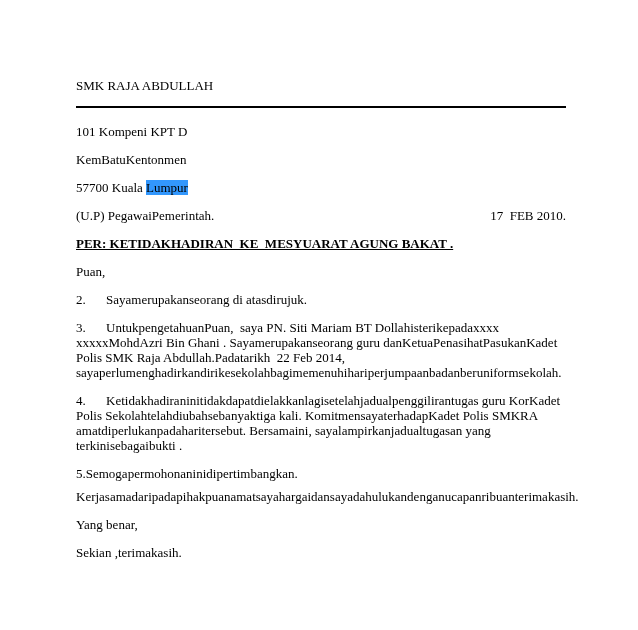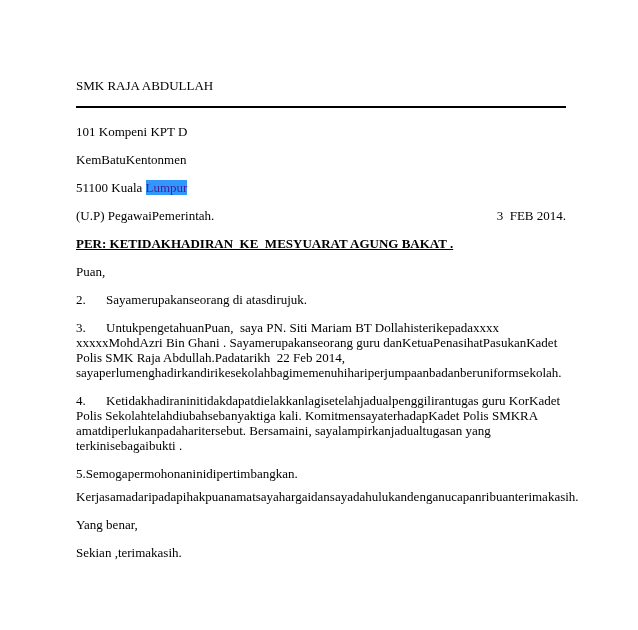--- a/index.html
+++ b/index.html
@@ -43,40 +43,40 @@
     width: 100%;
   }
   .split-line {
     display: flex;
     justify-content: space-between;
     margin: 0 0 13px 0;
     line-height: 15px;
     white-space: pre-wrap;
   }
   .highlight {
-    color: #4c1d95;
+    color: #000000;
     font-family: Liberation Serif, serif;
   }
 </style>
 </head>
 <body>
 
 <div class="page">
 
   <p class="line">SMK RAJA ABDULLAH</p>
 
   <hr class="divider">
 
   <p class="line">101 Kompeni KPT D</p>
   <p class="line">KemBatuKentonmen</p>
-  <p class="line"><span>51100 Kuala </span><span class="highlight" style="background-color: rgb(50, 151, 253);">Lumpur</span></p>
+  <p class="line"><span>57700 Kuala </span><span class="highlight" style="background-color: rgb(50, 151, 253);">Lumpur</span></p>
 
   <div class="split-line">
     <span>(U.P) PegawaiPemerintah.</span>
-    <span>3  FEB 2014.</span>
+    <span>17  FEB 2010.</span>
   </div>
 
   <p class="line"><span class="subject">PER: KETIDAKHADIRAN  KE  MESYUARAT AGUNG BAKAT .</span></p>
 
   <p class="line">Puan,</p>
 
   <p class="para"><span class="num">2.</span><span>Sayamerupakanseorang di atasdirujuk.</span></p>
 
   <p class="para"><span class="num">3.</span><span>UntukpengetahuanPuan,  saya PN. Siti Mariam BT Dollahisterikepadaxxxx xxxxxMohdAzri Bin Ghani . Sayamerupakanseorang guru danKetuaPenasihatPasukanKadet Polis SMK Raja Abdullah.Padatarikh  22 Feb 2014, sayaperlumenghadirkandirikesekolahbagimemenuhihariperjumpaanbadanberuniformsekolah.</span></p>
 

